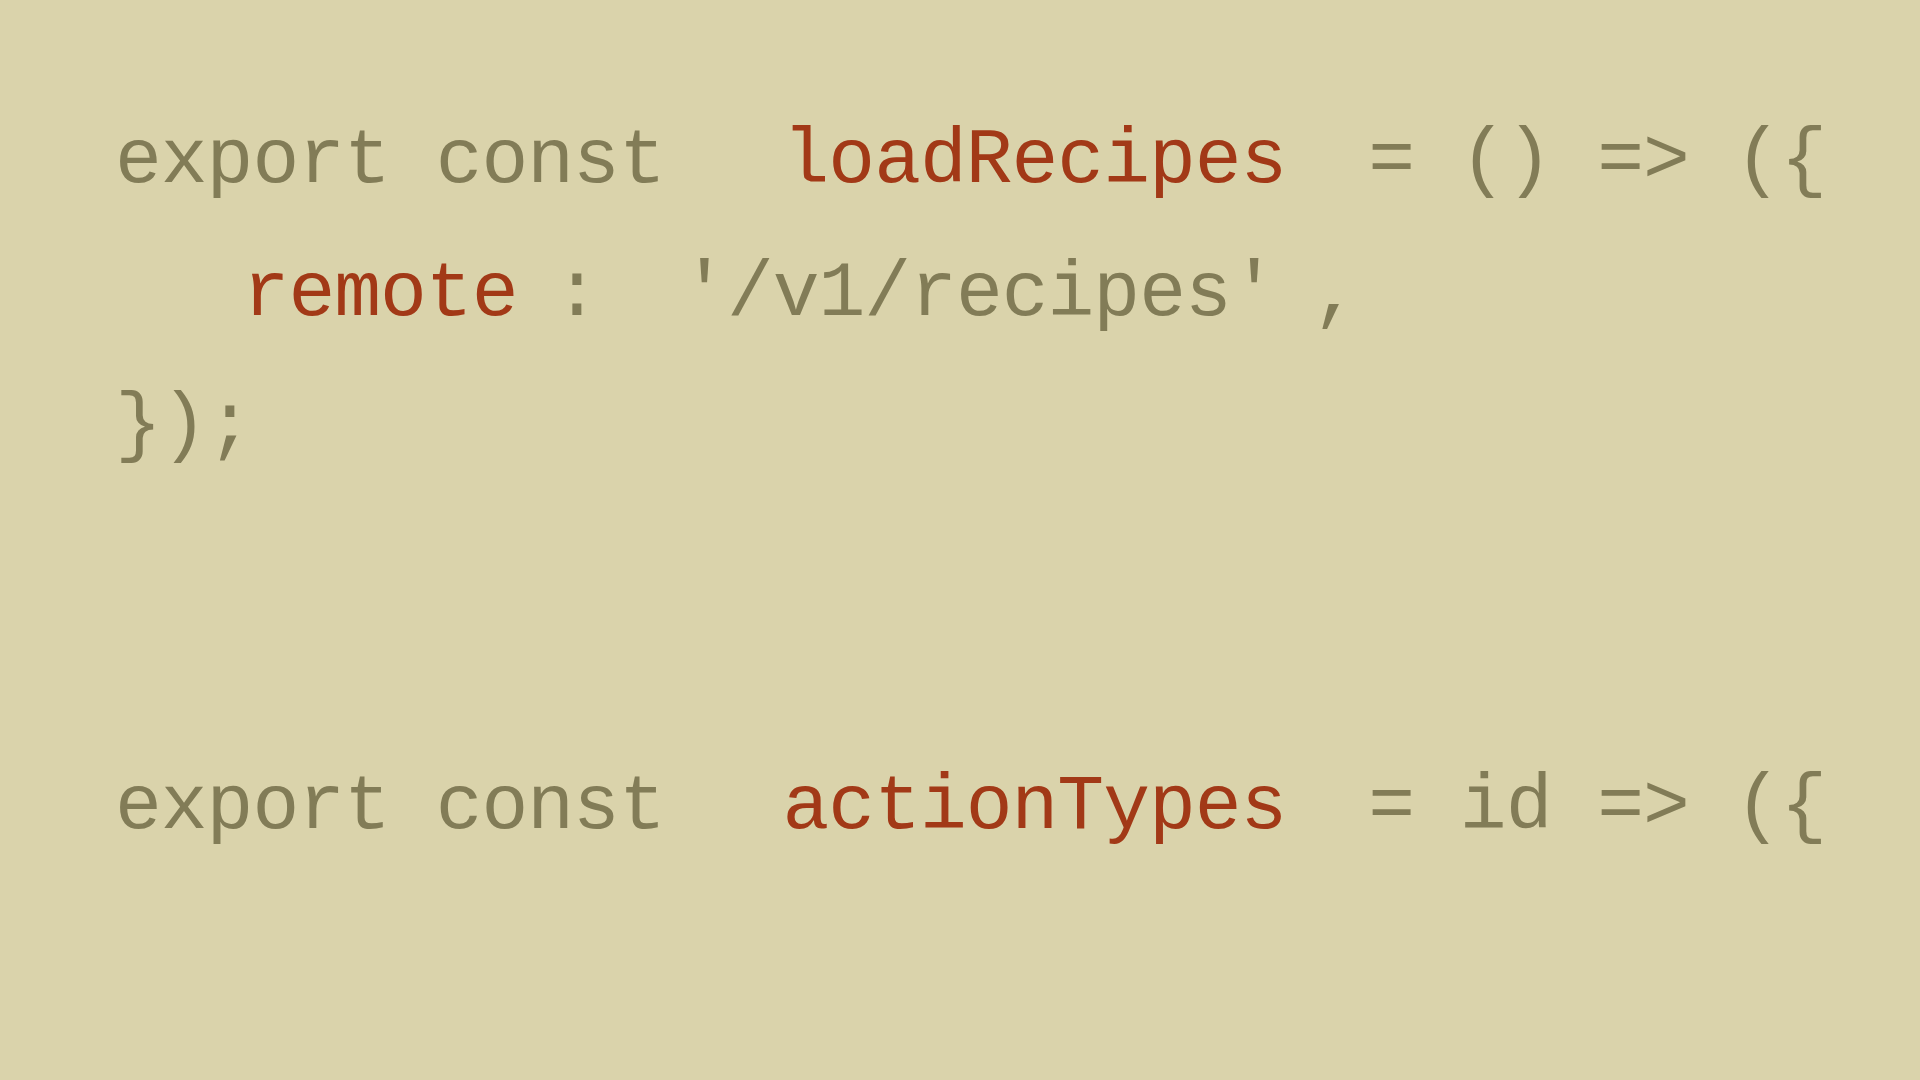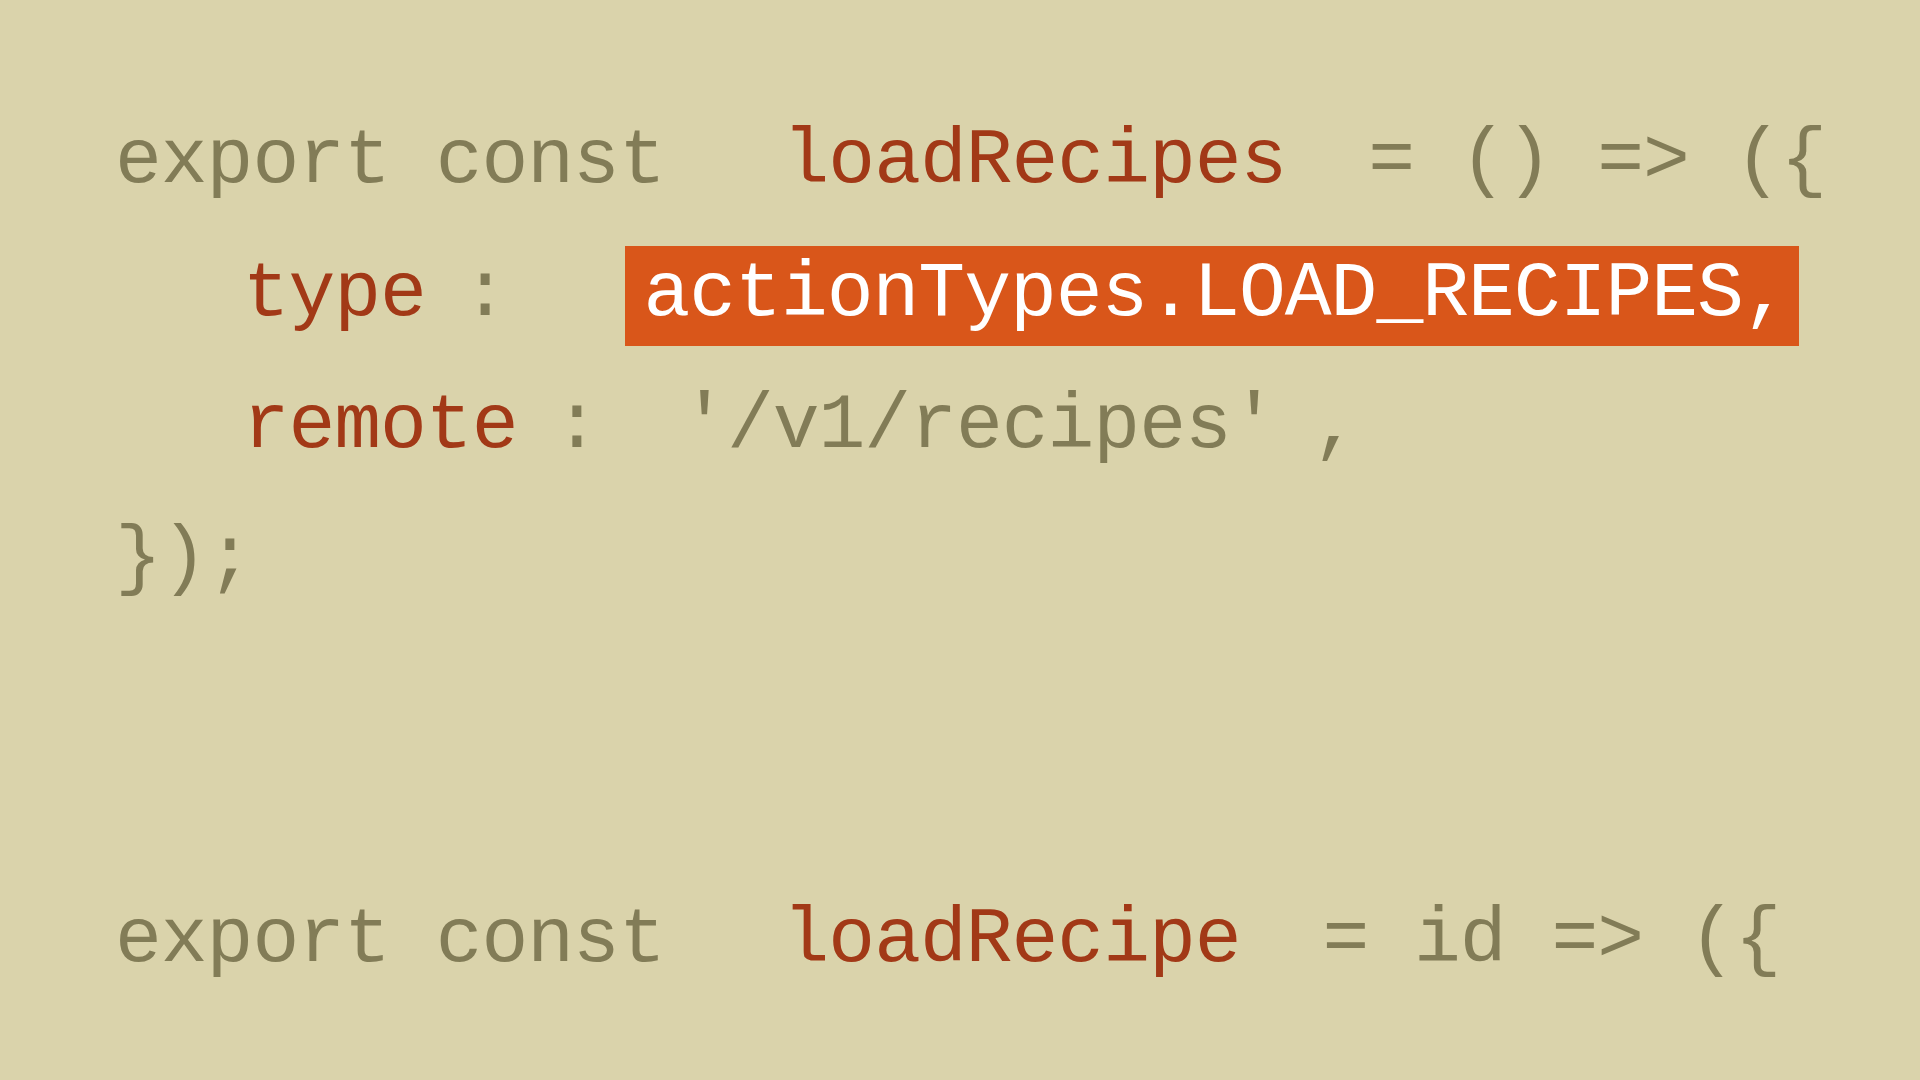--- a/index.html
+++ b/index.html
@@ -34,18 +34,17 @@
     }
     .blank-line {
       height: 230px;
     }
   </style>
 </head>
 <body>
 
 <div>
   <div class="line"><span class="muted">export const</span><span class="muted"> </span><span class="brown">loadRecipes</span><span class="muted"> = () =&gt; ({</span></div>
-  <div class="line"><span>  </span><span class="brown">type</span><span class="muted">:</span><span class="muted"> </span><span class="highlight">actionTypes.LOAD_RECIPES,</span></div>
   <div class="line"><span>  </span><span class="brown">remote</span><span class="muted">:</span><span class="muted"> '/v1/recipes'</span><span class="muted">,</span></div>
   <div class="line"><span class="muted">});</span></div>
   <div class="blank-line"></div>
-  <div class="line"><span class="muted">export const</span><span class="muted"> </span><span class="brown">loadRecipe</span><span class="muted"> = id =&gt; ({</span></div>
+  <div class="line"><span class="muted">export const</span><span class="muted"> </span><span class="brown">actionTypes</span><span class="muted"> = id =&gt; ({</span></div>
 </div>
 
 </body></html>

